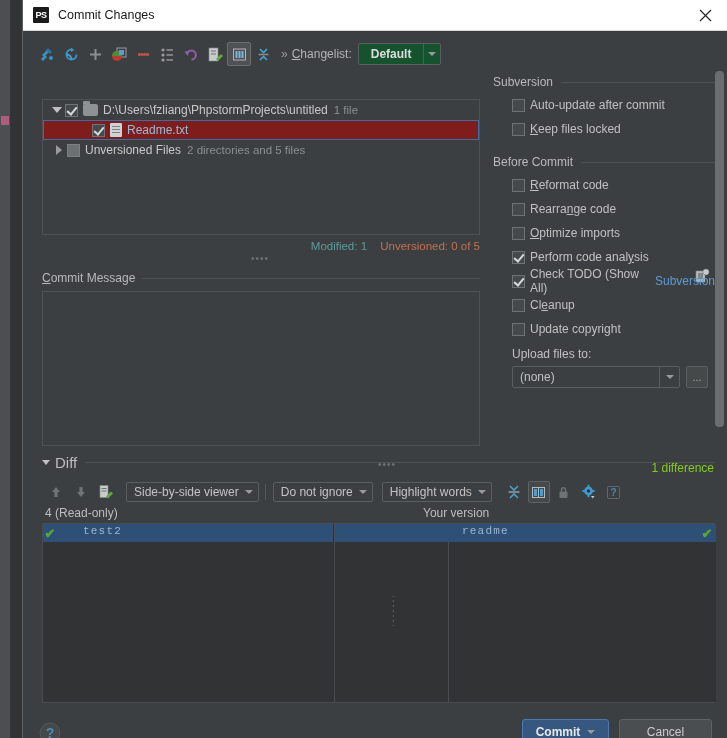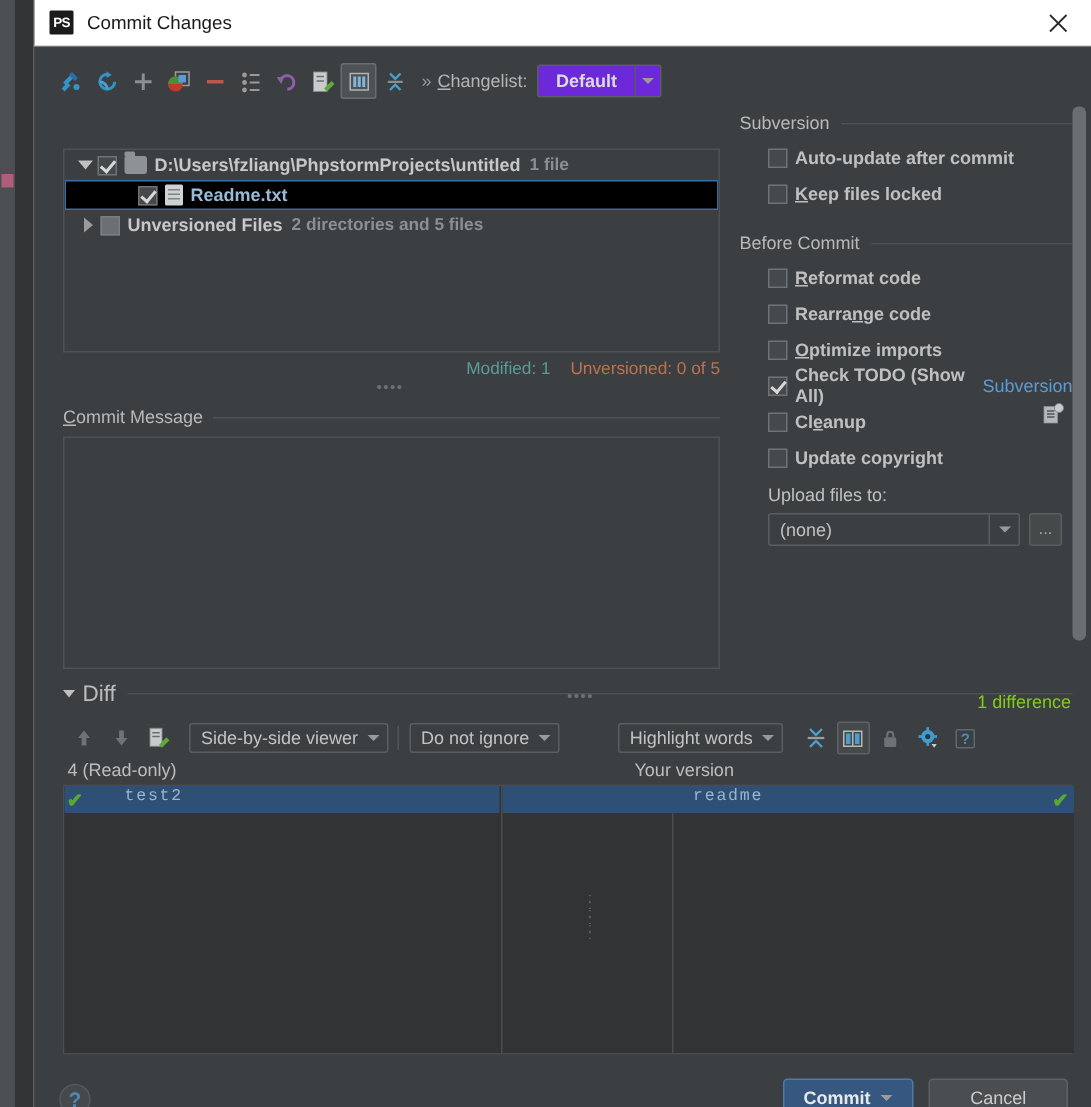--- a/index.html
+++ b/index.html
@@ -74,48 +74,47 @@
     display: flex; align-items: center; justify-content: center;
     cursor: pointer; position: relative;
   }
   .tbtn.pressed {
     background: #4e5254; border: 1px solid #6a6e70; border-radius: 2px;
   }
   .dbl-angle { color: #9a9a9a; font-size: 12px; padding: 0 4px 0 6px; }
   .cl-label { color: #b4b4b4; font-size: 12px; margin-right: 6px; }
   .cl-label u { text-decoration: underline; }
   .combo {
-    height: 22px; background: #6d28d9; border: 1px solid #5a5e60;
+    height: 22px; background: #14532d; border: 1px solid #5a5e60;
     display: flex; align-items: center; border-radius: 2px;
   }
   .combo .val {
     padding: 0 12px; font-size: 12px; font-weight: bold; color: #dcdcdc;
     line-height: 20px;
   }
   .combo .arrowbox {
     width: 17px; height: 20px; border-left: 1px solid #55595b;
     display: flex; align-items: center; justify-content: center;
   }
   .caret-d {
     width: 0; height: 0; border-left: 4px solid transparent;
     border-right: 4px solid transparent; border-top: 4px solid #9a9a9a;
   }
 
   
   #tree {
     position: absolute; left: 19px; top: 68px; width: 438px; height: 136px;
     background: #3c3f41; border: 1px solid #4e5254;
     overflow: hidden;
-    font-weight: bold;
   }
   .trow {
     height: 20px; display: flex; align-items: center; padding-left: 4px;
     white-space: nowrap;
   }
-  .trow.selected { background: #000000; border: 1px solid #3a6ea5; height: 20px; }
+  .trow.selected { background: #7f1d1d; border: 1px solid #3a6ea5; height: 20px; }
   .twist {
     width: 16px; display:flex; align-items:center; justify-content:center; cursor:pointer;
   }
   .tri-d { width:0;height:0;border-left:5px solid transparent;border-right:5px solid transparent;border-top:6px solid #c0c0c0; }
   .tri-r { width:0;height:0;border-top:5px solid transparent;border-bottom:5px solid transparent;border-left:6px solid #9a9a9a; }
   .cbox {
     width: 13px; height: 13px; border: 1px solid #6e7375; background: #45494b;
     margin-right: 5px; position: relative; cursor: pointer; flex: none;
   }
   .cbox.checked::after {
@@ -174,21 +173,21 @@
   }
 
   
   #rpanel { position:absolute; left:470px; top:44px; width:222px; }
   .sec-head { display:flex; align-items:center; margin-bottom:4px; }
   .sec-head .t { font-size:12px; color:#b9b9b9; padding-right:8px; white-space:nowrap; }
   .sec-head .rule { flex:1; height:1px; background:#4e5254; }
   .opt {
     display:flex; align-items:center; height:24px; padding-left:19px; cursor:pointer;
   }
-  .opt .lbl { font-size:12px; color:#c0c0c0;font-weight:bold; }
+  .opt .lbl { font-size:12px; color:#c0c0c0; }
   .opt .lbl u { text-decoration: underline; }
   .opt .cfg { font-size:12px; color:#5b9bd5; margin-left:7px; cursor:pointer; }
   .upload-lbl { font-size:12px; color:#c0c0c0; padding-left:19px; margin-top:6px; margin-bottom:5px; }
   #uploadrow { display:flex; align-items:center; padding-left:19px; }
   #uploadcombo {
     width:168px; height:22px; background:#3c3f41; border:1px solid #5a5e60;
     display:flex; align-items:center; border-radius:2px;
   }
   #uploadcombo .v { flex:1; padding-left:7px; font-size:12px; color:#c0c0c0; }
   #uploadcombo .ab { width:20px; height:20px; display:flex; align-items:center; justify-content:center; border-left:1px solid #5a5e60; }
@@ -468,20 +467,24 @@
         <span class="cbox"></span>
         <span class="lbl"><u>R</u>eformat code</span>
       </div>
       <div class="opt">
         <span class="cbox"></span>
         <span class="lbl">Rearra<u>n</u>ge code</span>
       </div>
       <div class="opt">
         <span class="cbox"></span>
         <span class="lbl"><u>O</u>ptimize imports</span>
+      </div>
+      <div class="opt">
+        <span class="cbox checked"></span>
+        <span class="lbl">Perform code anal<u>y</u>sis</span>
       </div>
       <div class="opt">
         <span class="cbox checked"></span>
         <span class="lbl">Check TODO (Show All)</span>
         <span class="cfg">Subversion</span>
       </div>
       <div class="opt">
         <span class="cbox"></span>
         <span class="lbl">Cl<u>e</u>anup</span>
       </div>
@@ -540,21 +543,21 @@
         <i class="caret-d"></i>
       </div>
 
       <div class="vsep" style="margin-left:-3px;"></div>
 
       <div class="dsel">
         <span class="t">Do not ignore</span>
         <i class="caret-d"></i>
       </div>
 
-      <div class="dsel" style="margin-right:11px;margin-left:30px;">
+      <div class="dsel" style="margin-right:11px;">
         <span class="t">Highlight words</span>
         <i class="caret-d"></i>
       </div>
 
       <div class="dbtn">
         <svg width="16" height="16" viewBox="0 0 16 16">
           <path d="M4 2 L8 6 L12 2" stroke="#4a9fd0" stroke-width="1.6" fill="none"></path>
           <line x1="2.5" y1="8" x2="13.5" y2="8" stroke="#9a9e9f" stroke-width="1.5"></line>
           <path d="M4 14 L8 10 L12 14" stroke="#4a9fd0" stroke-width="1.6" fill="none"></path>
         </svg>

